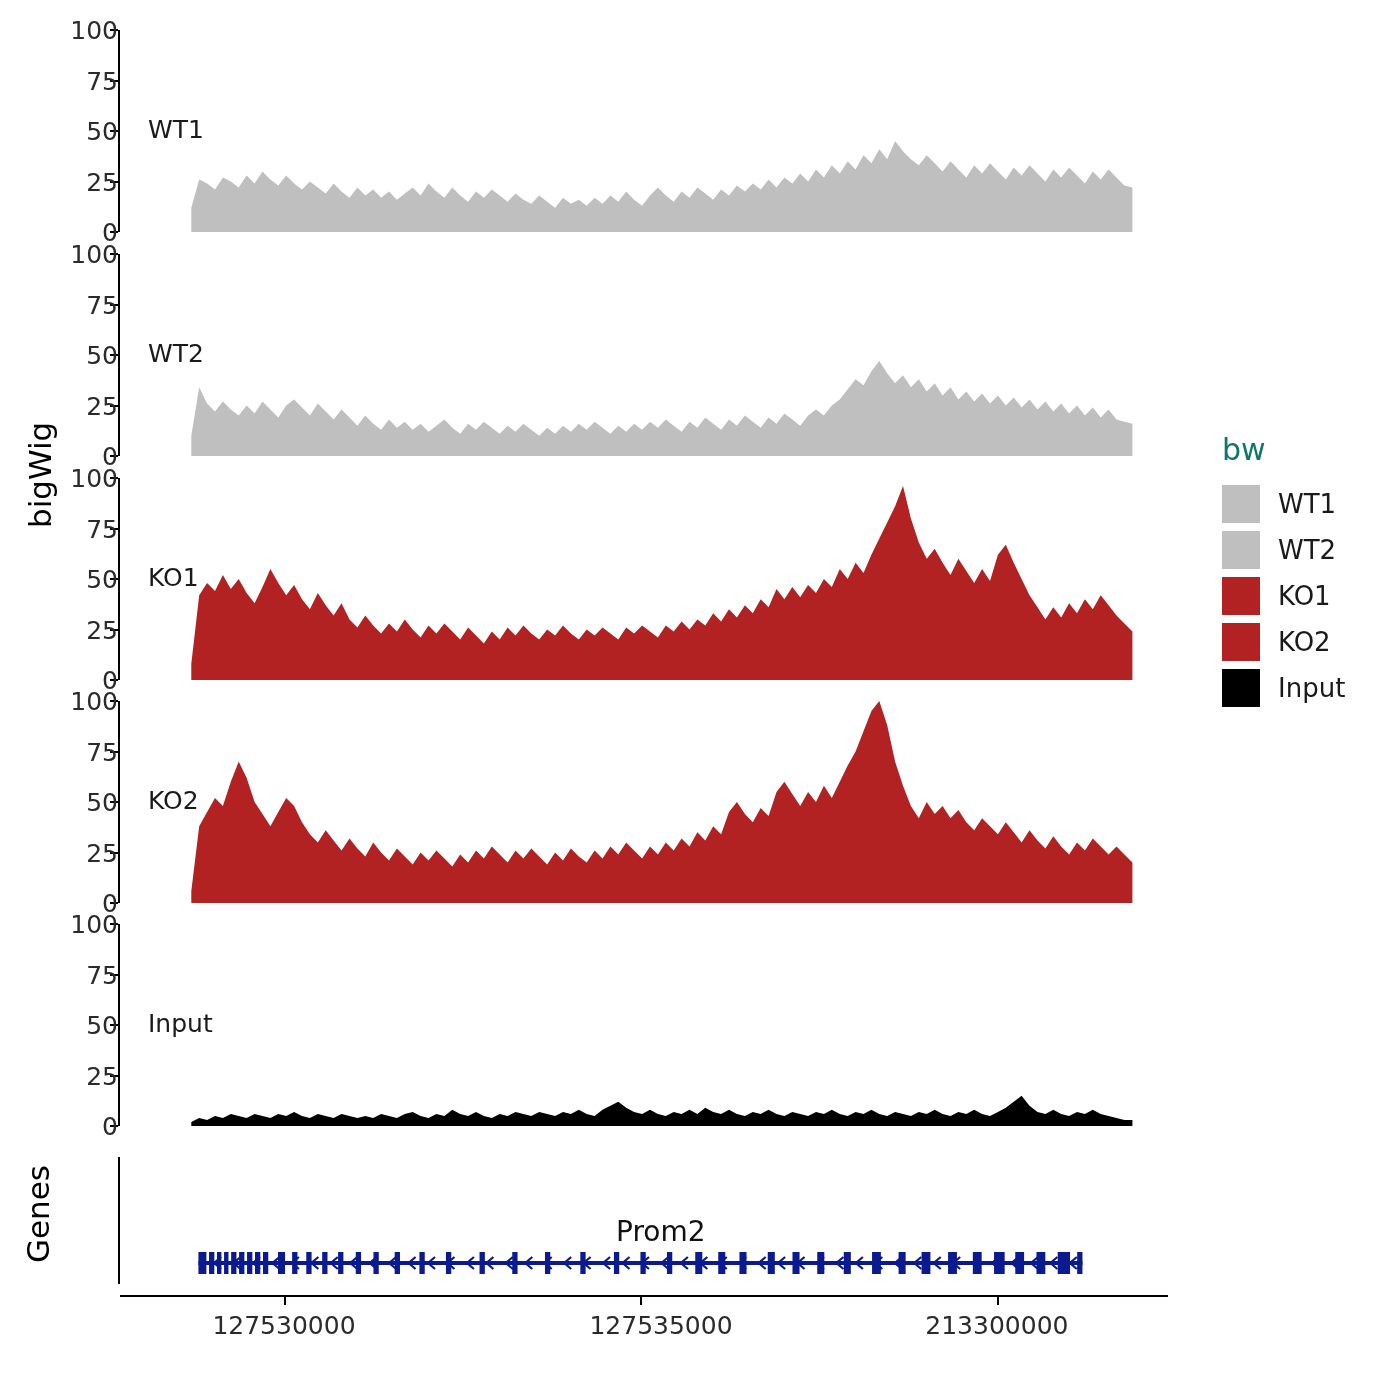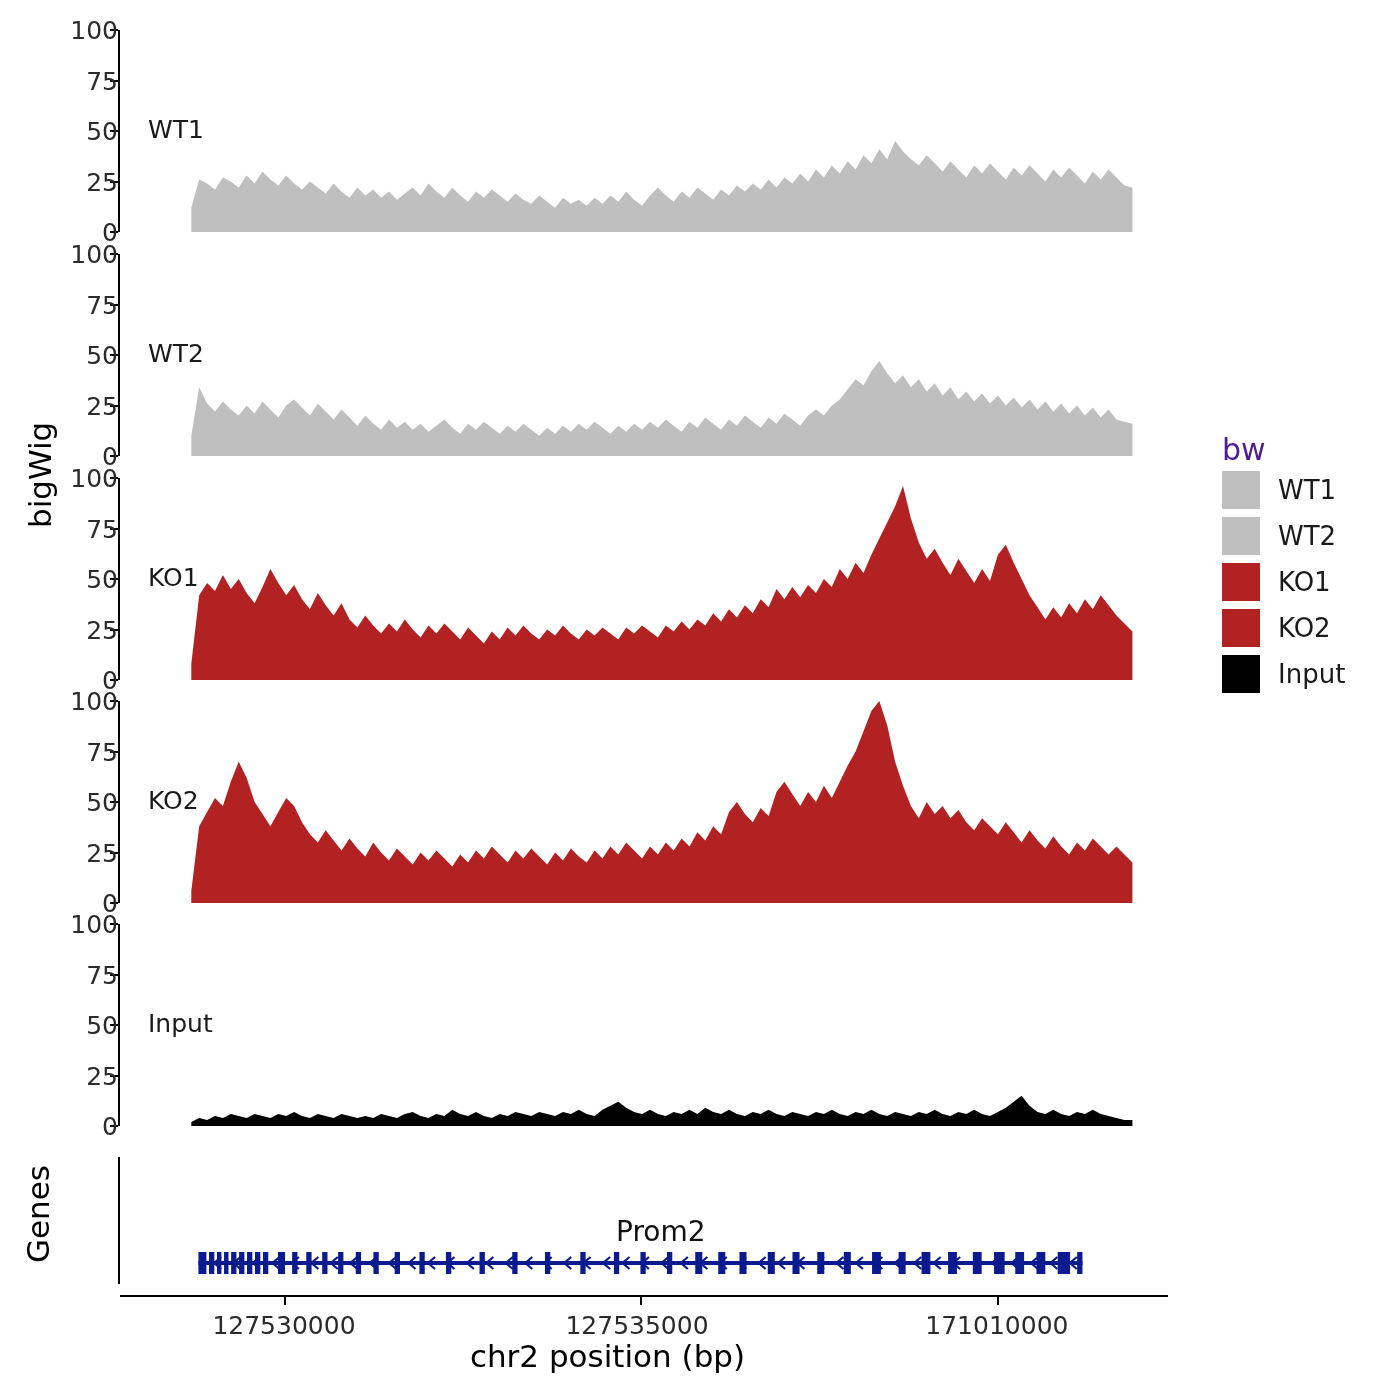--- a/index.html
+++ b/index.html
@@ -140,22 +140,22 @@
   }
   
   .legend {
     position: absolute;
     left: 1222px;
     top: 432px;
     width: 170px;
   }
   .legend-title {
     font-size: 30px;
-    color: #4c1d95;
-    margin-bottom: 0;
+    color: #0f766e;
+    margin-bottom: 14px;
   }
   .legend-item {
     display: flex;
     align-items: center;
     height: 46px;
   }
   .legend-swatch {
     width: 38px;
     height: 38px;
     flex: 0 0 38px;
@@ -369,25 +369,24 @@
           <path d="M937.3920544217692,100 L930.3920544217692,106 L937.3920544217692,112" fill="none" stroke="#0b1a8f" stroke-width="2.2"></path>
           <path d="M956.840653061225,100 L949.840653061225,106 L956.840653061225,112" fill="none" stroke="#0b1a8f" stroke-width="2.2"></path>
         </svg></div>
   </div>
 
   <div class="xaxis"></div>
   <div id="xticks-host">
       <div class="xtick" style="left: 283.973px; position: absolute; top: 1297px;"></div>
       <div class="xticklabel" style="left: 283.973px; position: absolute; top: 1311px;">127530000</div>
       <div class="xtick" style="left: 640.435px; position: absolute; top: 1297px;"></div>
-      <div class="xticklabel" style="left: 637px; position: absolute; top: 1311px;">127535000</div>
+      <div class="xticklabel" style="left: 661px; position: absolute; top: 1311px;">127535000</div>
       <div class="xtick" style="left: 996.898px; position: absolute; top: 1297px;"></div>
-      <div class="xticklabel" style="left: 996.898px; position: absolute; top: 1311px;">171010000</div>
-    </div>
-  <div class="xlabel">chr2 position (bp)</div>
+      <div class="xticklabel" style="left: 996.898px; position: absolute; top: 1311px;">213300000</div>
+    </div>
 
   <div class="legend">
     <div class="legend-title">bw</div>
     <div id="legend-items">
         <div class="legend-item">
           <div class="legend-swatch" style="background: rgb(191, 191, 191);"></div>
           <div class="legend-label">WT1</div>
         </div>
         <div class="legend-item">
           <div class="legend-swatch" style="background: rgb(191, 191, 191);"></div>

